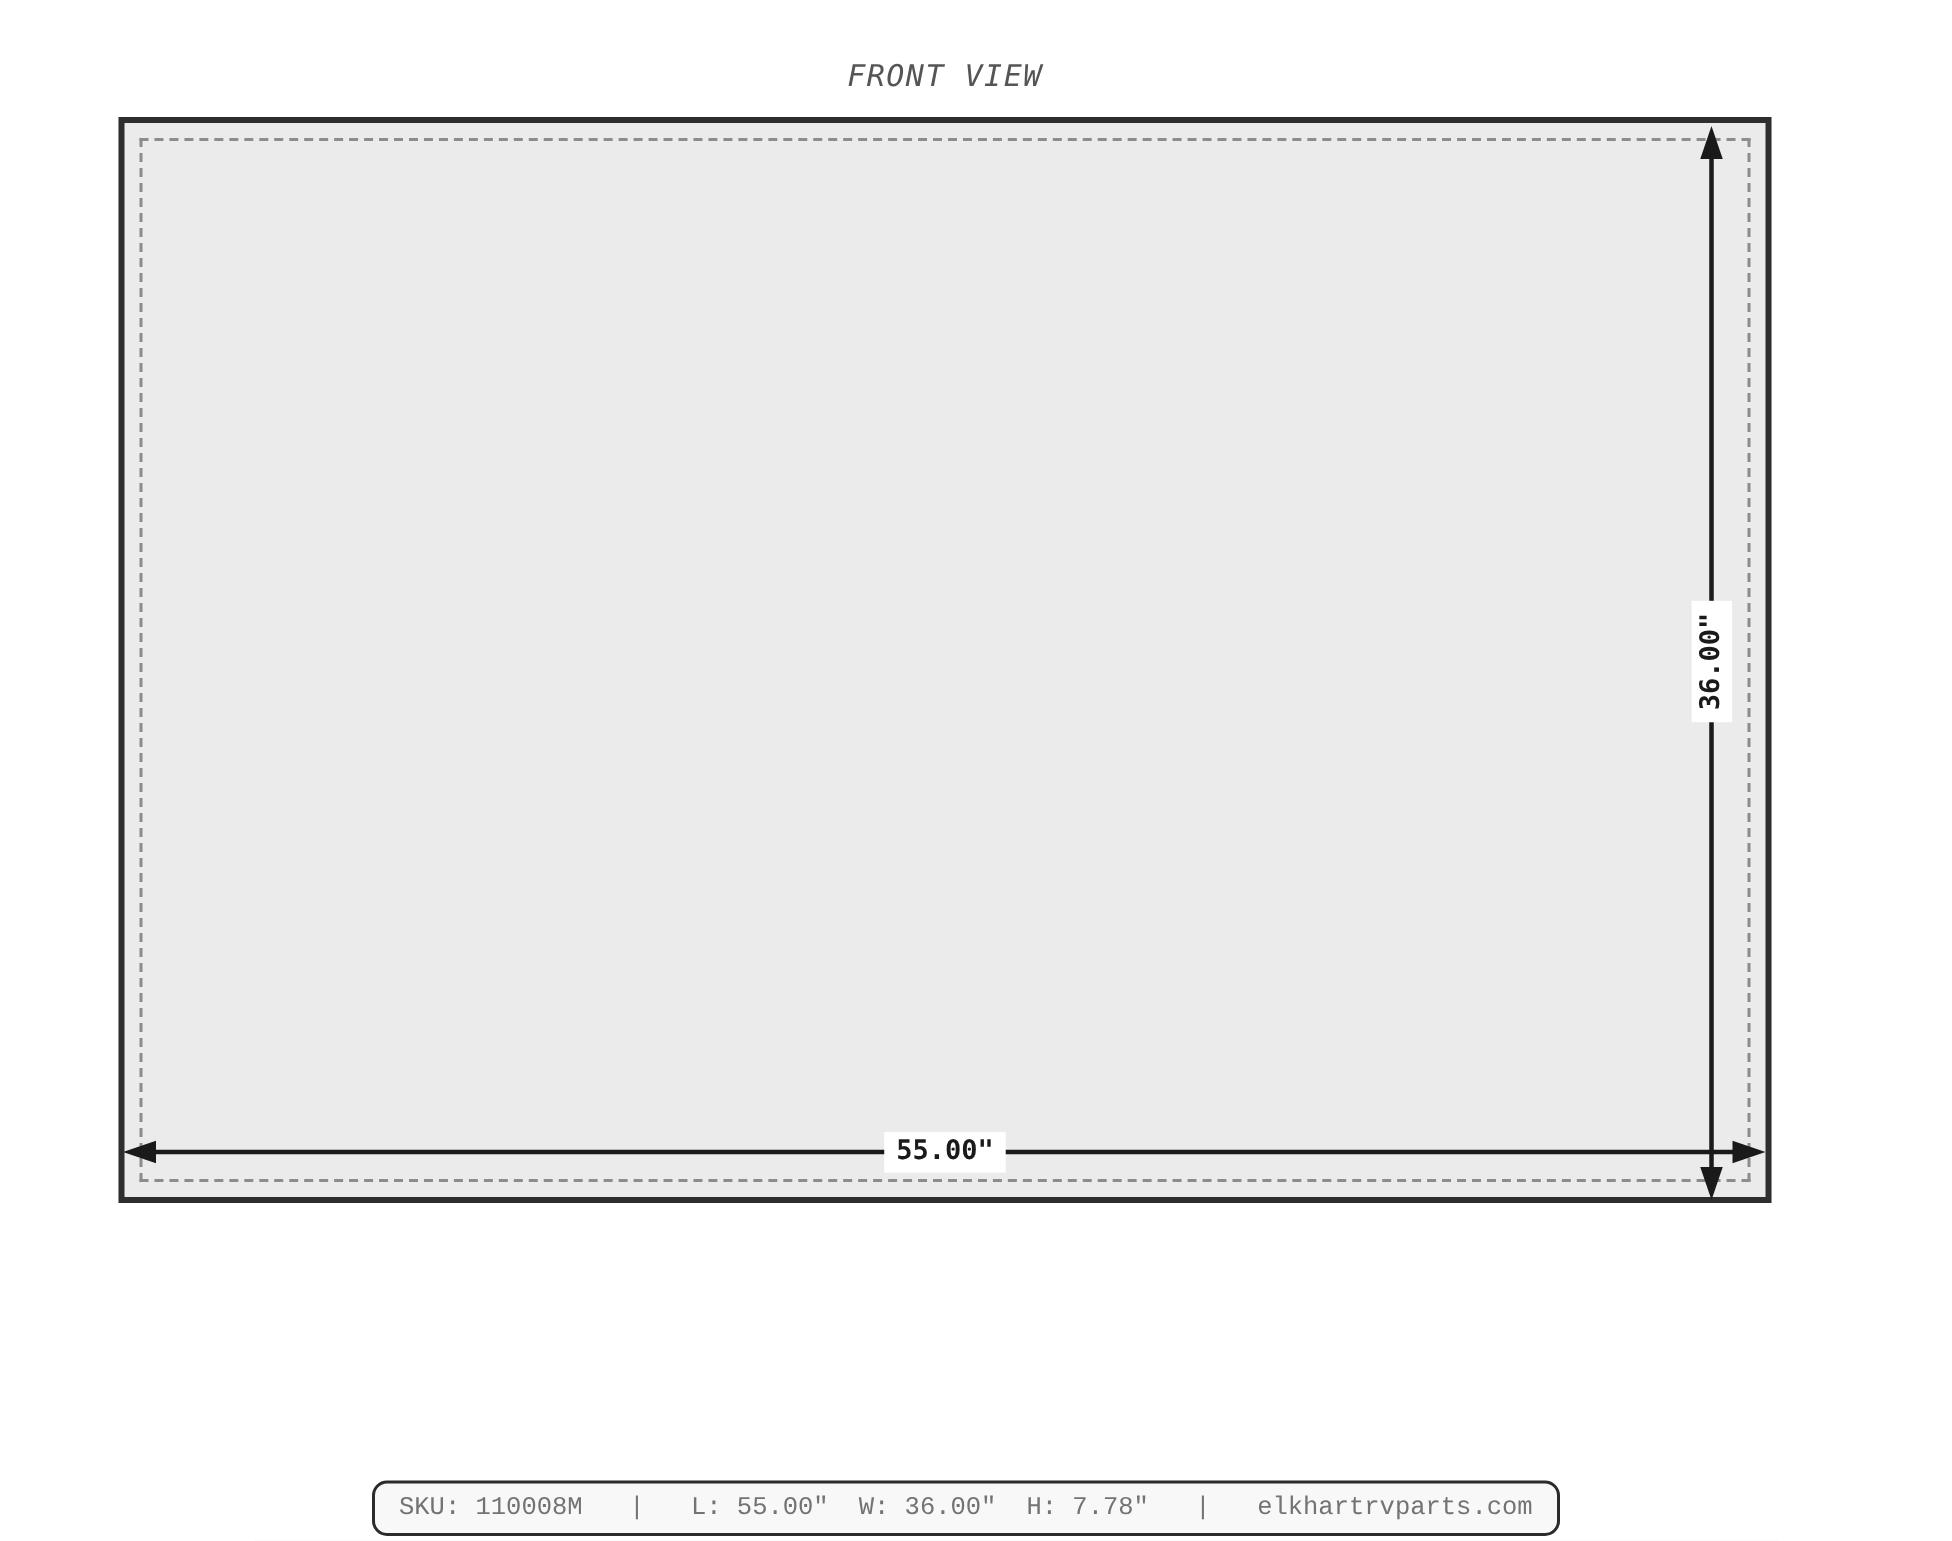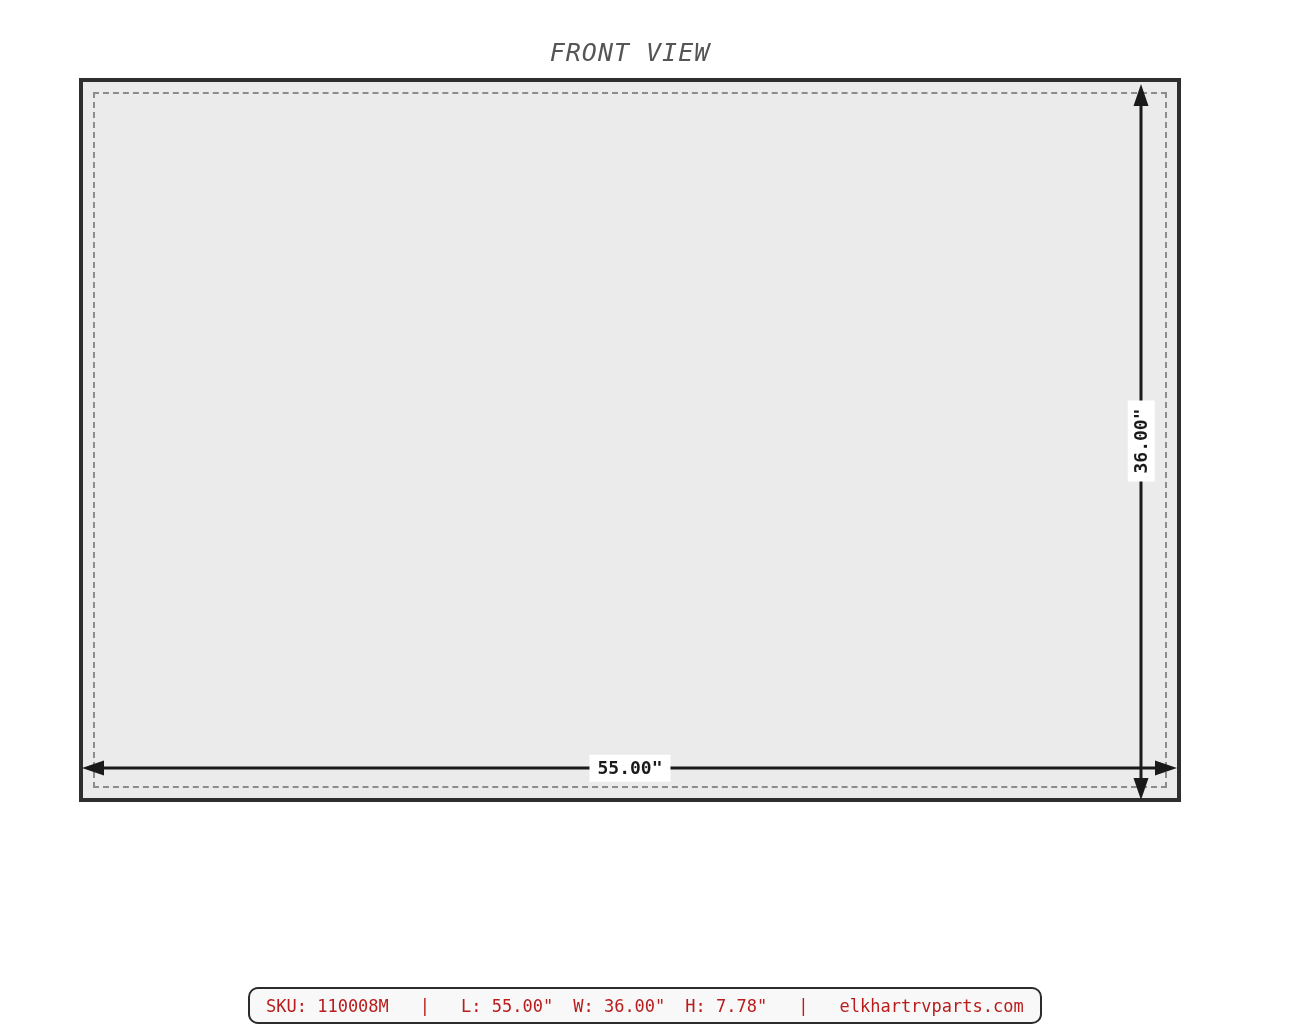--- a/index.html
+++ b/index.html
@@ -9,21 +9,21 @@
     font-family: "DejaVu Sans Mono", "Liberation Mono", monospace;
     position: relative;
     overflow: hidden;
   }
   .stage { position: absolute; inset: 0; }
 
   .view-title {
     position: absolute;
     left: 79px; top: 38px; width: 1102px;
     text-align: center;
-    font-size: 25px;
+    font-size: 20px;
     font-style: italic;
     font-weight: 500;
     letter-spacing: 1px;
     color: #555555;
   }
 
   .panel {
     position: absolute;
     left: 79px; top: 78px;
     width: 1102px; height: 724px;
@@ -66,22 +66,23 @@
     position: absolute;
     left: 248px; top: 987px;
     height: 37px;
     display: flex;
     align-items: center;
     padding: 0 16px;
     background: #f8f8f8;
     border: 2px solid #2b2b2b;
     border-radius: 10px;
     font-size: 17px;
-    color: #b91c1c;
+    color: #737373;
     white-space: nowrap;
+    font-family: Liberation Mono, monospace;
   }
   .footer-bar .gap2 { margin-left: 20px; }
   .footer-bar .gap3 { margin-left: 31px; }
 </style>
 </head>
 <body>
 
 <div class="stage">
 
   <div class="view-title">FRONT VIEW</div>

